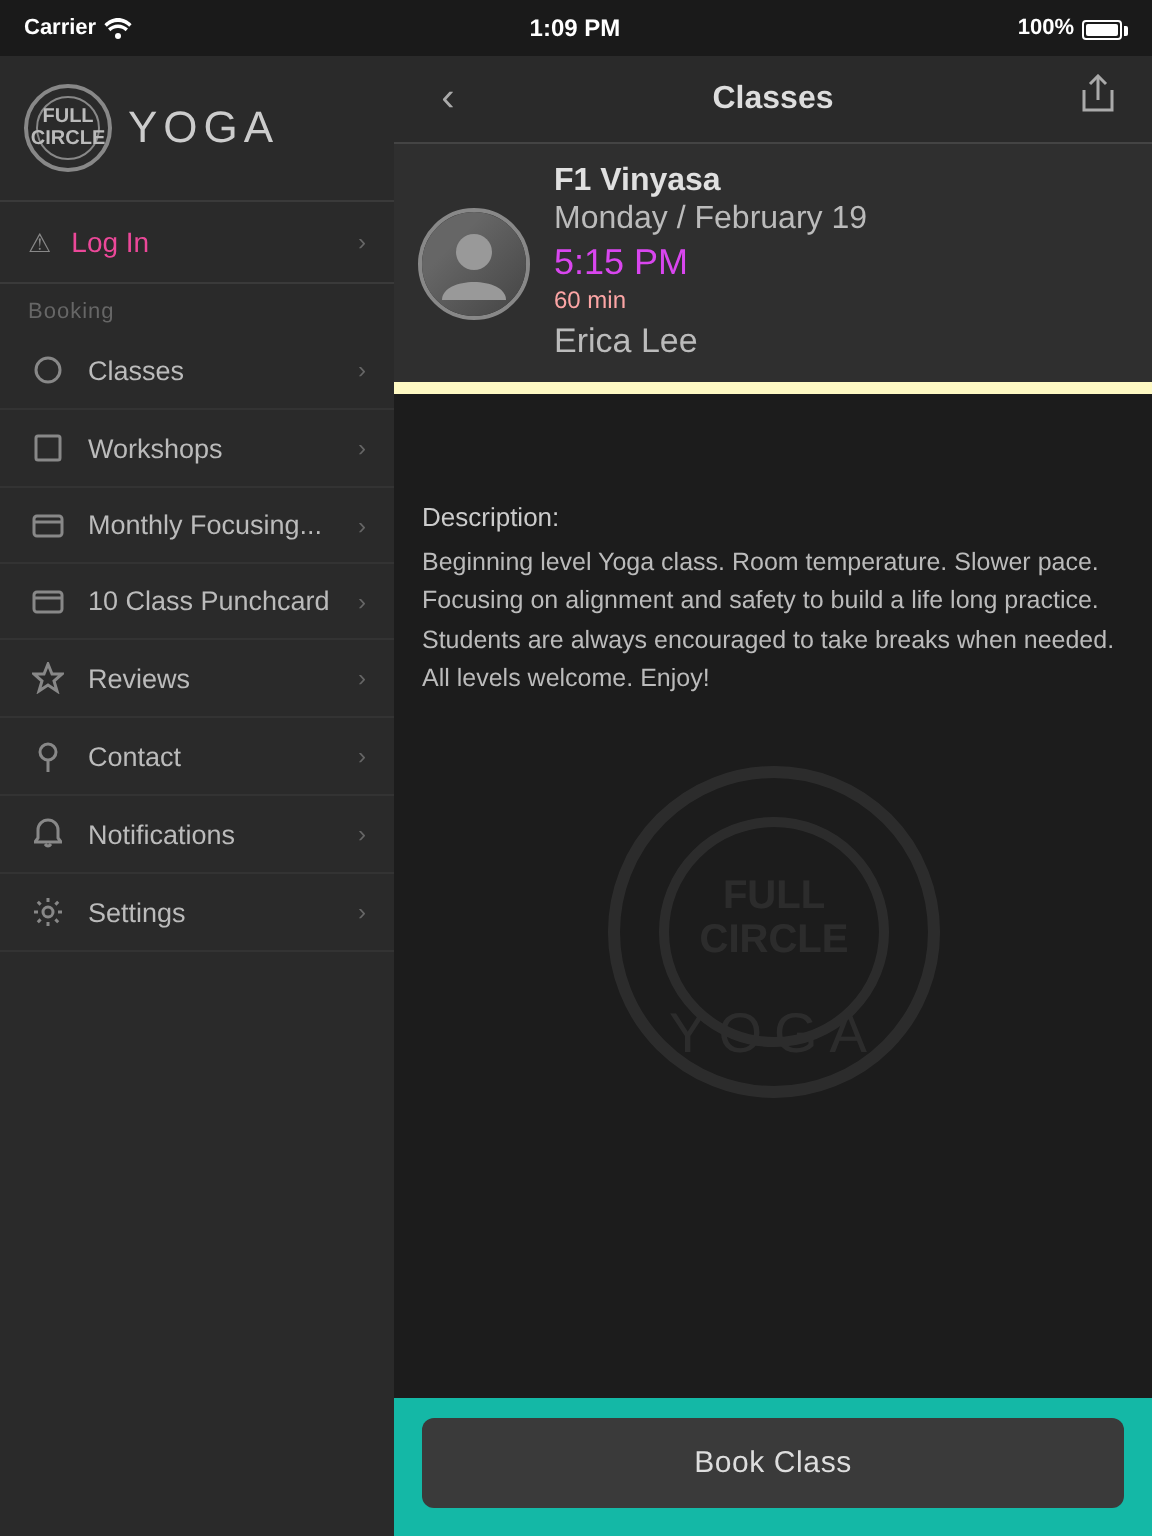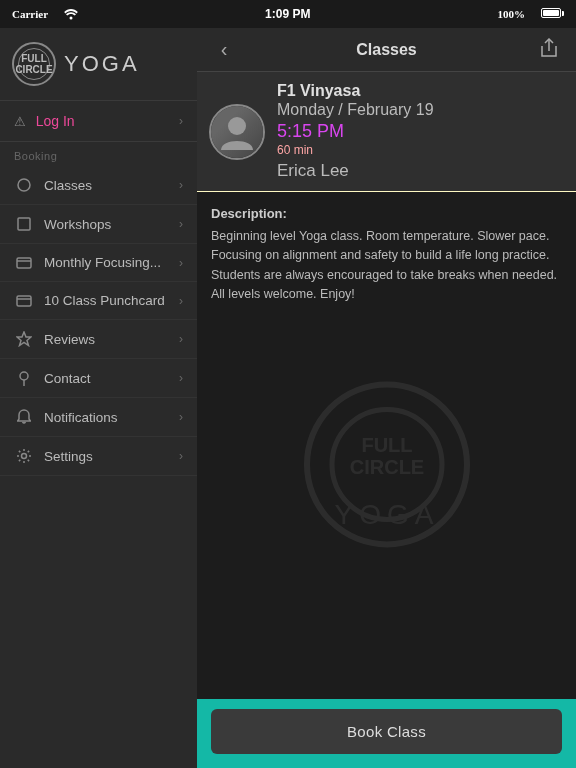--- a/index.html
+++ b/index.html
@@ -19,26 +19,25 @@
       height: 28px;
       background: #1a1a1a;
       display: flex;
       align-items: center;
       justify-content: space-between;
       padding: 0 12px;
       flex-shrink: 0;
     }
     .status-left, .status-right {
       display: flex;
-      align-items: flex-start;
-      gap: 16px;
+      align-items: flex-end;
+      gap: 4px;
       color: #fff;
       font-size: 11px;
       font-weight: 600;
-      font-family: Liberation Serif, serif;
     }
     .status-center {
       color: #fff;
       font-size: 12px;
       font-weight: 600;
     }
 
     
     .app-container {
       display: flex;
@@ -195,21 +194,21 @@
       width: 30px;
       text-align: center;
     }
 
     
     .class-card {
       display: flex;
       align-items: center;
       padding: 10px 12px;
       background: #2f2f2f;
-      border-bottom: 1px solid #fef9c3;
+      border-bottom: 6px solid #fef9c3;
       flex-shrink: 0;
     }
     .instructor-avatar {
       width: 56px;
       height: 56px;
       border-radius: 50%;
       border: 2px solid #888;
       overflow: hidden;
       flex-shrink: 0;
       margin-right: 12px;
@@ -262,22 +261,23 @@
     
     .description-area {
       flex: 1;
       padding: 14px 14px 10px;
       overflow-y: auto;
       position: relative;
     }
     .description-label {
       color: #ccc;
       font-size: 13px;
-      font-weight: 700;
+      font-weight: 400;
       margin-bottom: 6px;
+      margin-top: 40px;
     }
     .description-text {
       color: #bbb;
       font-size: 12.5px;
       line-height: 1.55;
     }
 
     
     .watermark {
       position: absolute;

